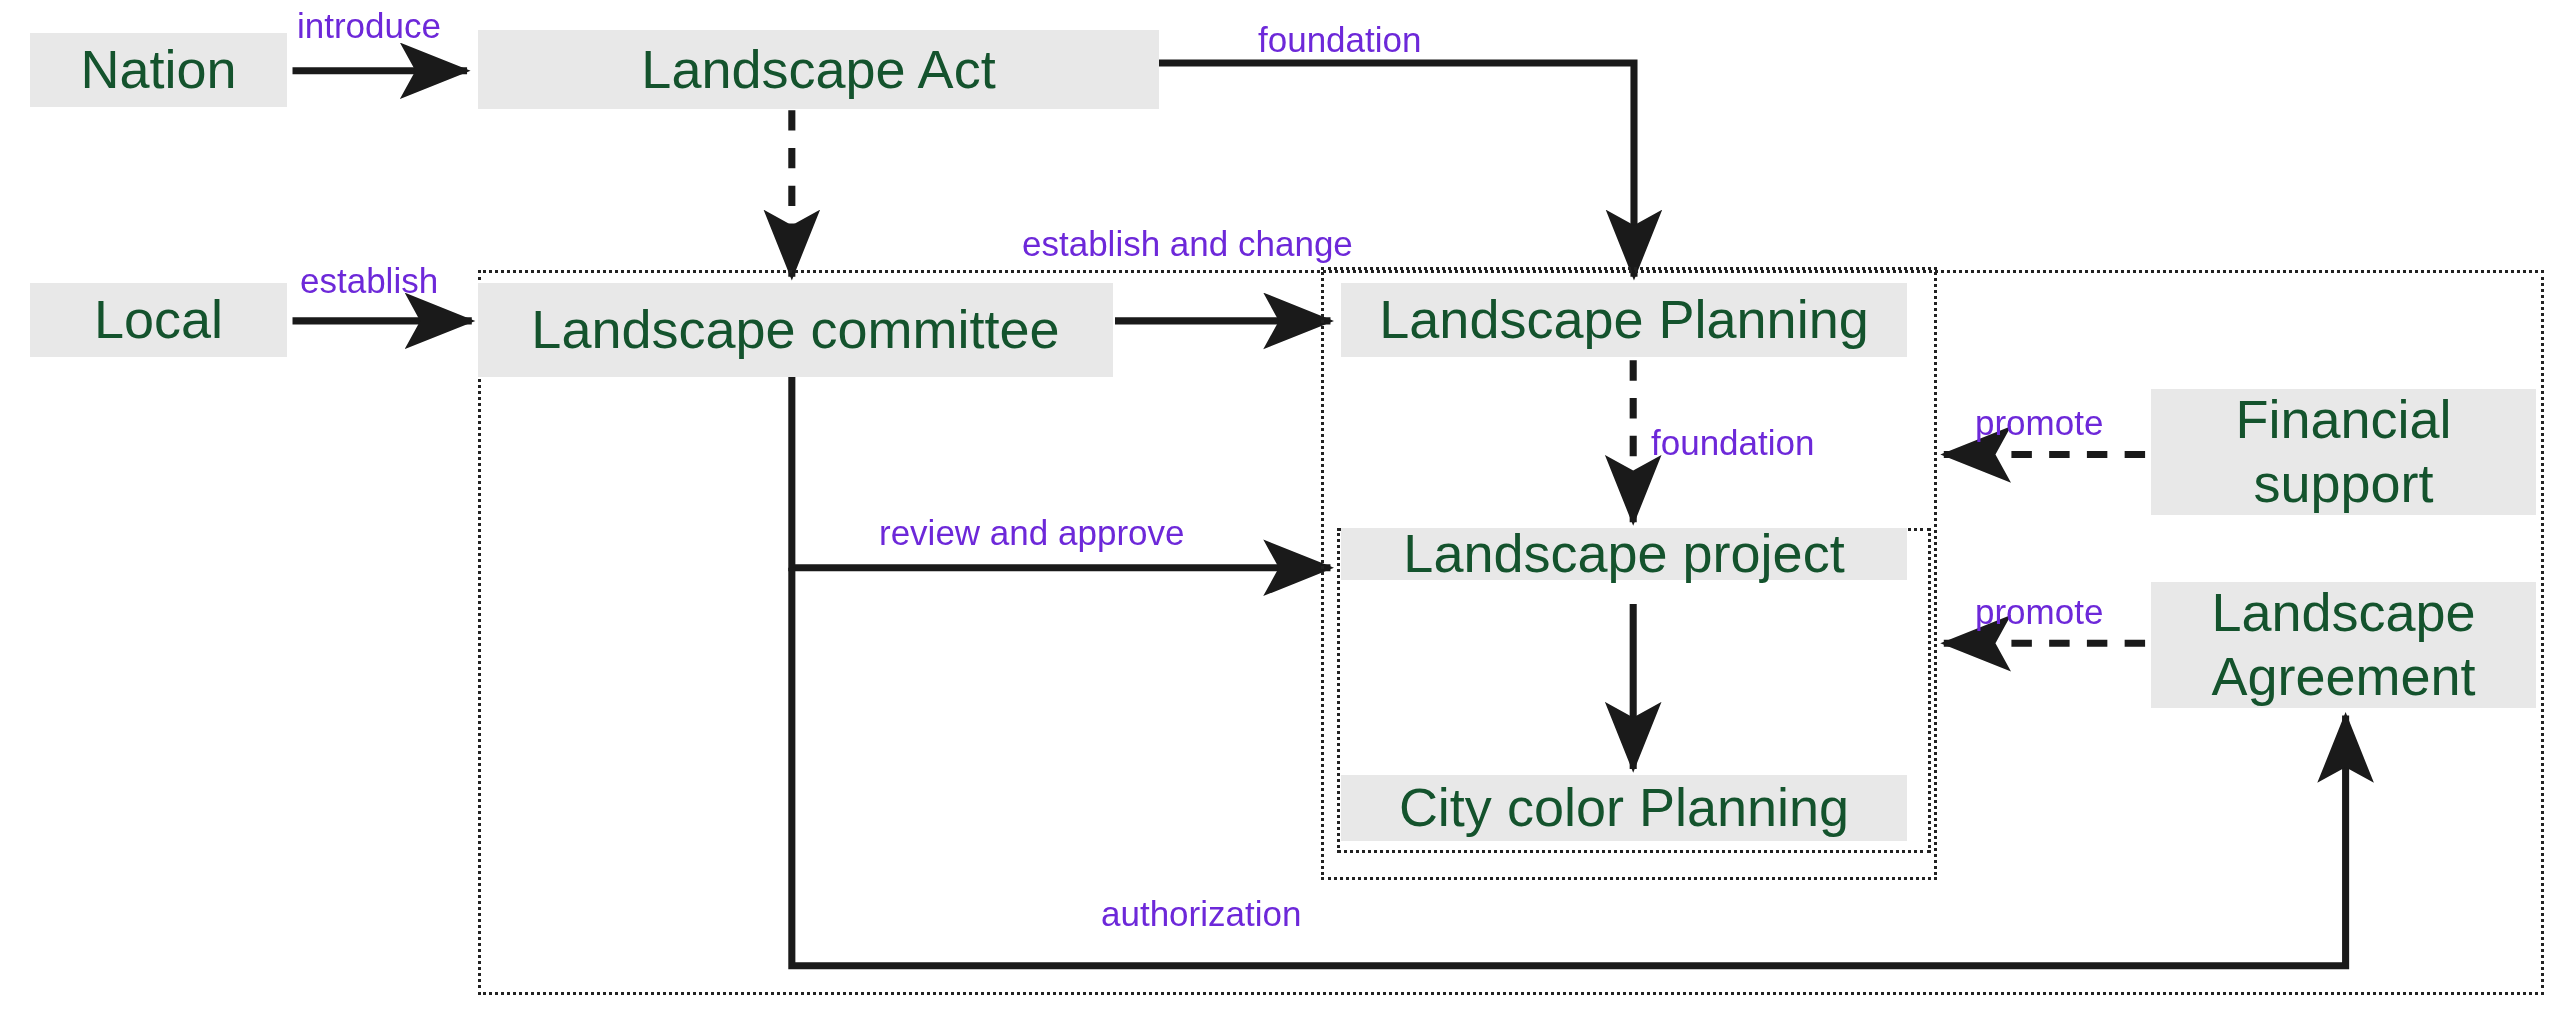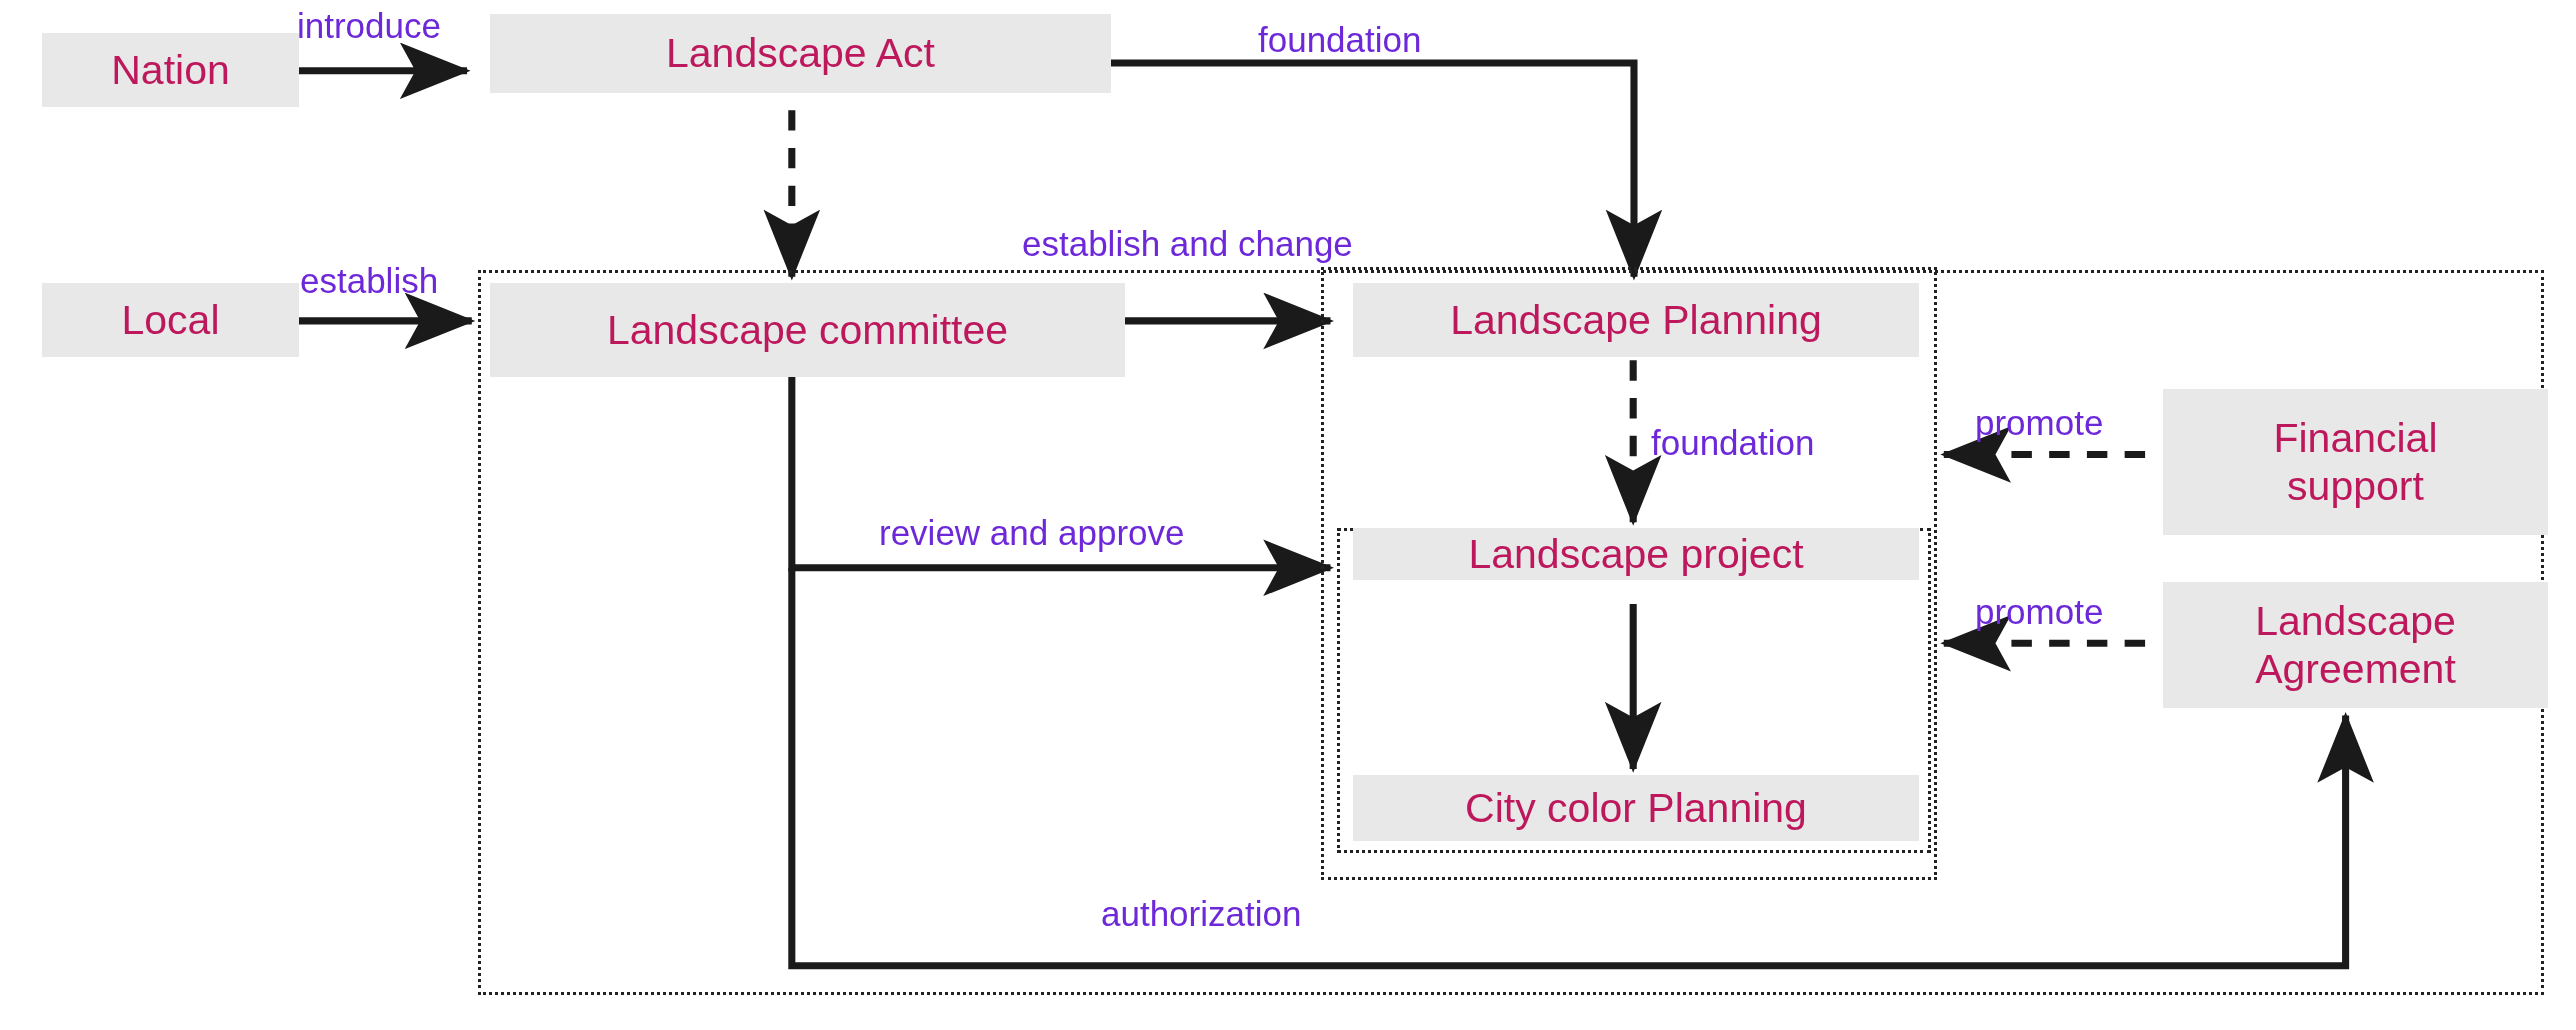--- a/index.html
+++ b/index.html
@@ -24,27 +24,26 @@
     width: 2576px;
     height: 1031px;
   }
   .node-box {
     position: absolute;
     background: #e8e8e8;
     display: flex;
     align-items: center;
     justify-content: center;
     text-align: center;
-    color: #be185d;
-    font-size: 41px;
+    color: #14532d;
+    font-size: 54px;
     line-height: 1.18;
     font-family: "Liberation Sans", sans-serif;
     box-sizing: border-box;
     white-space: pre-line;
-    margin-left: 12px;
   }
   .edge-label {
     position: absolute;
     color: #6d28d9;
     font-size: 35px;
     font-family: "Liberation Sans", sans-serif;
     white-space: nowrap;
     line-height: 1;
   }
   .group-frame {
@@ -114,33 +113,33 @@
       <line x1="2728" y1="818" x2="2472" y2="818" stroke="#1a1a1a" stroke-width="9" stroke-dasharray="26 22" marker-end="url(#arrow-dashed)"></line>
     </g>
   </svg>
 
   <div class="group-frame" style="left:478px; top:270px; width:2066px; height:725px;"></div>
   <div class="group-frame" style="left:1321px; top:267px; width:616px; height:613px;"></div>
   <div class="group-frame" style="left:1337px; top:528px; width:594px; height:325px;"></div>
 
   <div class="node-box" style="left:30px; top:33px; width:257px; height:74px;">Nation</div>
 
-  <div class="node-box" style="left:478px; top:14px; width:621px; height:79px;">Landscape Act</div>
+  <div class="node-box" style="left:478px; top:30px; width:681px; height:79px;">Landscape Act</div>
 
   <div class="node-box" style="left:30px; top:283px; width:257px; height:74px;">Local</div>
 
   <div class="node-box" style="left:478px; top:283px; width:635px; height:94px;">Landscape committee</div>
 
   <div class="node-box" style="left:1341px; top:283px; width:566px; height:74px;">Landscape Planning</div>
 
   <div class="node-box" style="left:1341px; top:528px; width:566px; height:52px;">Landscape project</div>
 
   <div class="node-box" style="left:1341px; top:775px; width:566px; height:66px;">City color Planning</div>
 
-  <div class="node-box" style="left:2151px; top:389px; width:385px; height:146px;">Financial
+  <div class="node-box" style="left:2151px; top:389px; width:385px; height:126px;">Financial
 support</div>
 
   <div class="node-box" style="left:2151px; top:582px; width:385px; height:126px;">Landscape
 Agreement</div>
 
   <div class="edge-label" style="left:297px; top:7.9px;">introduce</div>
 
   <div class="edge-label" style="left:1258px; top:22px;">foundation</div>
 
   <div class="edge-label" style="left:300px; top:263px;">establish</div>

